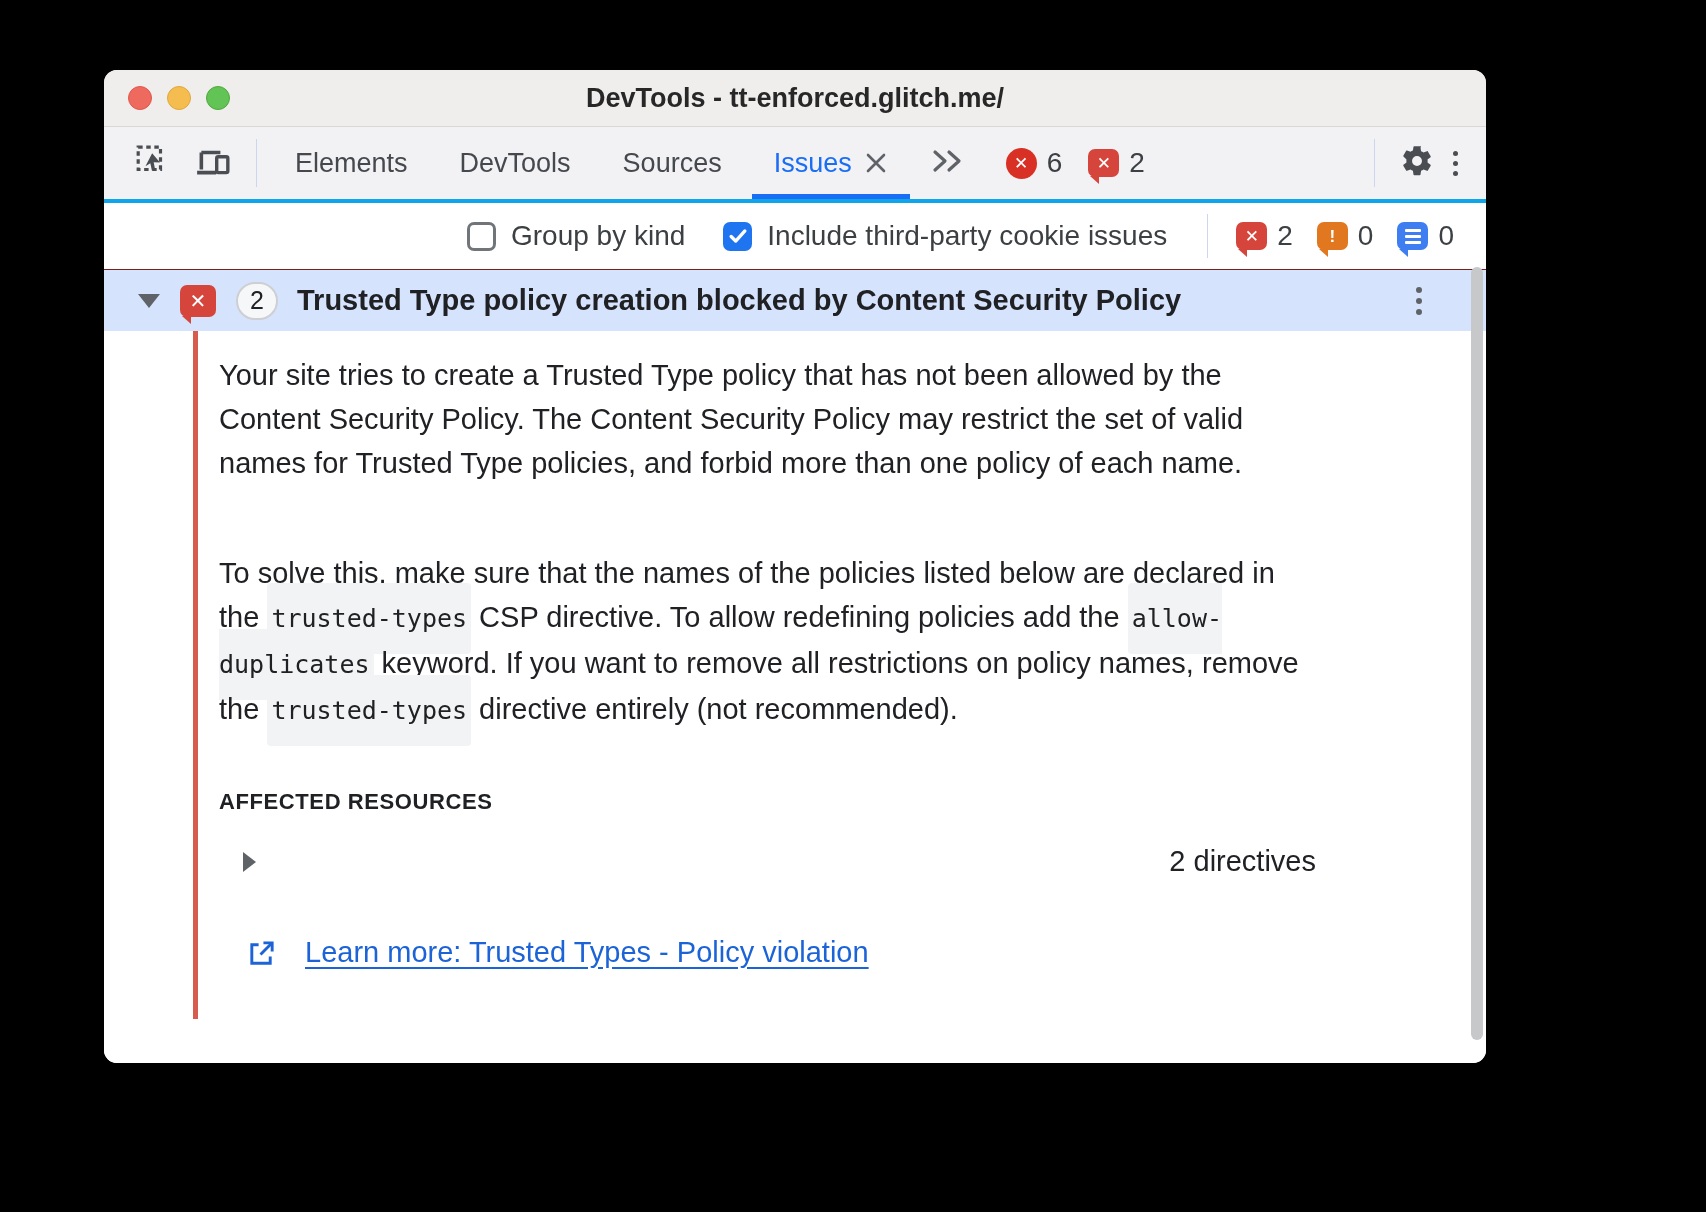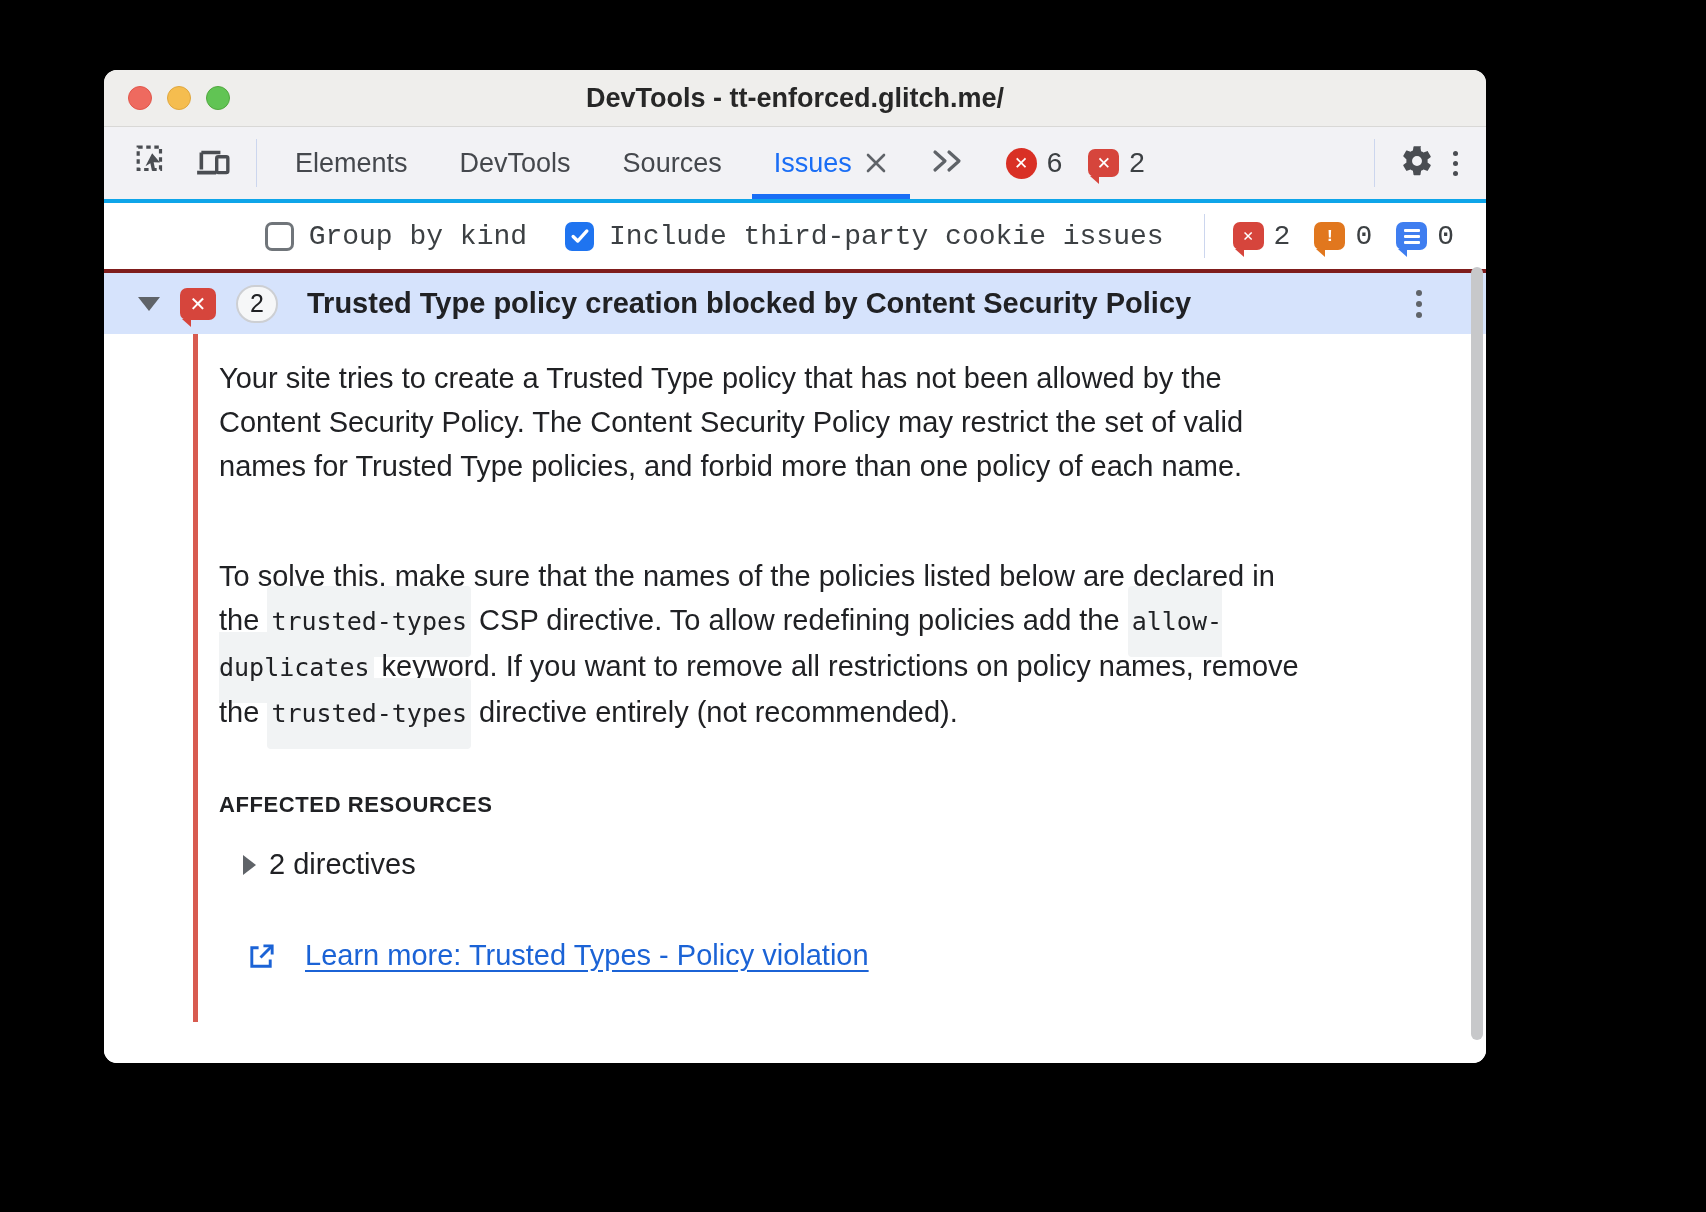--- a/index.html
+++ b/index.html
@@ -60,22 +60,22 @@
     border-top-color:inherit;
   }
   .bubble.red{background:#d6453c;border-top-color:#d6453c;}
   .bubble.orange{background:#e1771e;border-top-color:#e1771e;}
   .bubble.blue{background:#3f7ef0;border-top-color:#3f7ef0;}
   .bubble .glyph{color:#fff;font-size:17px;font-weight:bold;line-height:1;}
   .bubble .lines{display:flex;flex-direction:column;gap:3px;}
   .bubble .lines i{display:block;width:16px;height:3px;background:#fff;border-radius:1px;}
   
   .filterrow{
-    height:66px;flex:0 0 66px;background:#fff;border-bottom:4px solid #7f1d1d;
-    display:flex;align-items:center;justify-content:flex-end;padding-right:32px;font-family:Liberation Mono, monospace;
+    height:66px;flex:0 0 66px;background:#fff;border-bottom:1px solid #7f1d1d;
+    display:flex;align-items:center;justify-content:flex-end;padding-right:32px;
   }
   .chk{display:flex;align-items:center;gap:15px;margin-right:38px;cursor:pointer;}
   .chk-box{width:29px;height:29px;border-radius:7px;box-sizing:border-box;}
   .chk-box.off{border:3px solid #70757a;background:#fff;}
   .chk-box.on{background:#1f74f0;display:flex;align-items:center;justify-content:center;}
   .chk-label{font-size:28px;color:#3c4043;}
   .filter-counts{display:flex;align-items:center;gap:12px;margin-left:14px;}
   .filter-counts .pair{display:flex;align-items:center;gap:10px;margin-left:12px;}
   
   .issue-header{
@@ -86,42 +86,42 @@
     width:0;height:0;border-left:11px solid transparent;border-right:11px solid transparent;
     border-top:14px solid #5f6368;cursor:pointer;
   }
   .issue-header .bubble{margin-left:20px;width:36px;height:32px;}
   .issue-header .bubble .glyph{font-size:20px;}
   .badge{
     margin-left:20px;min-width:42px;height:38px;border-radius:19px;box-sizing:border-box;
     background:#f6f7f8;border:2px solid #cdcfd3;display:flex;align-items:center;justify-content:center;
     font-size:25px;color:#202124;padding:0 8px;
   }
-  .issue-title{margin-left:29px;font-size:29px;font-weight:bold;color:#202124;}
+  .issue-title{margin-left:19px;font-size:29px;font-weight:bold;color:#202124;}
   .kebab{margin-left:auto;display:flex;flex-direction:column;gap:5px;padding:6px;cursor:pointer;}
   .kebab i{width:6px;height:6px;border-radius:50%;background:#5f6368;display:block;}
   .kebab.small i{width:5px;height:5px;background:#4a4d52;}
   
   .issue-body{
     position:relative;flex:1;background:#fff;
     padding:0 170px 0 115px;box-sizing:border-box;
   }
   .red-line{position:absolute;left:89px;top:0;width:5px;height:688px;background:#d85b50;}
   .para{font-size:29px;line-height:44px;color:#202124;margin:0;}
   .para.p1{padding-top:22px;}
   .para.p2{margin-top:66px;}
   .code{
     font-family:"DejaVu Sans Mono","Liberation Mono",monospace;
     font-size:25px;background:#f1f3f4;border-radius:4px;padding:21px 4px;color:#202124;
   }
   .section-label{
     margin-top:56px;font-size:22px;font-weight:bold;letter-spacing:0.6px;color:#202124;
   }
   .directives{
-    margin-top:30px;margin-left:24px;display:flex;align-items:center;gap:13px;cursor:pointer;
+    margin-top:30px;margin-left:24px;display:flex;align-items:center;gap:13px;cursor:pointer;justify-content:space-between;
   }
   .tri-right{
     width:0;height:0;border-top:10px solid transparent;border-bottom:10px solid transparent;
     border-left:13px solid #5f6368;
   }
   .directives-label{font-size:29px;color:#202124;}
   .learnmore{
     margin-top:58px;margin-left:27px;display:flex;align-items:flex-end;gap:28px;cursor:pointer;
   }
   .learnmore a{font-size:29px;color:#1b63d6;text-decoration:underline;text-underline-offset:5px;}

